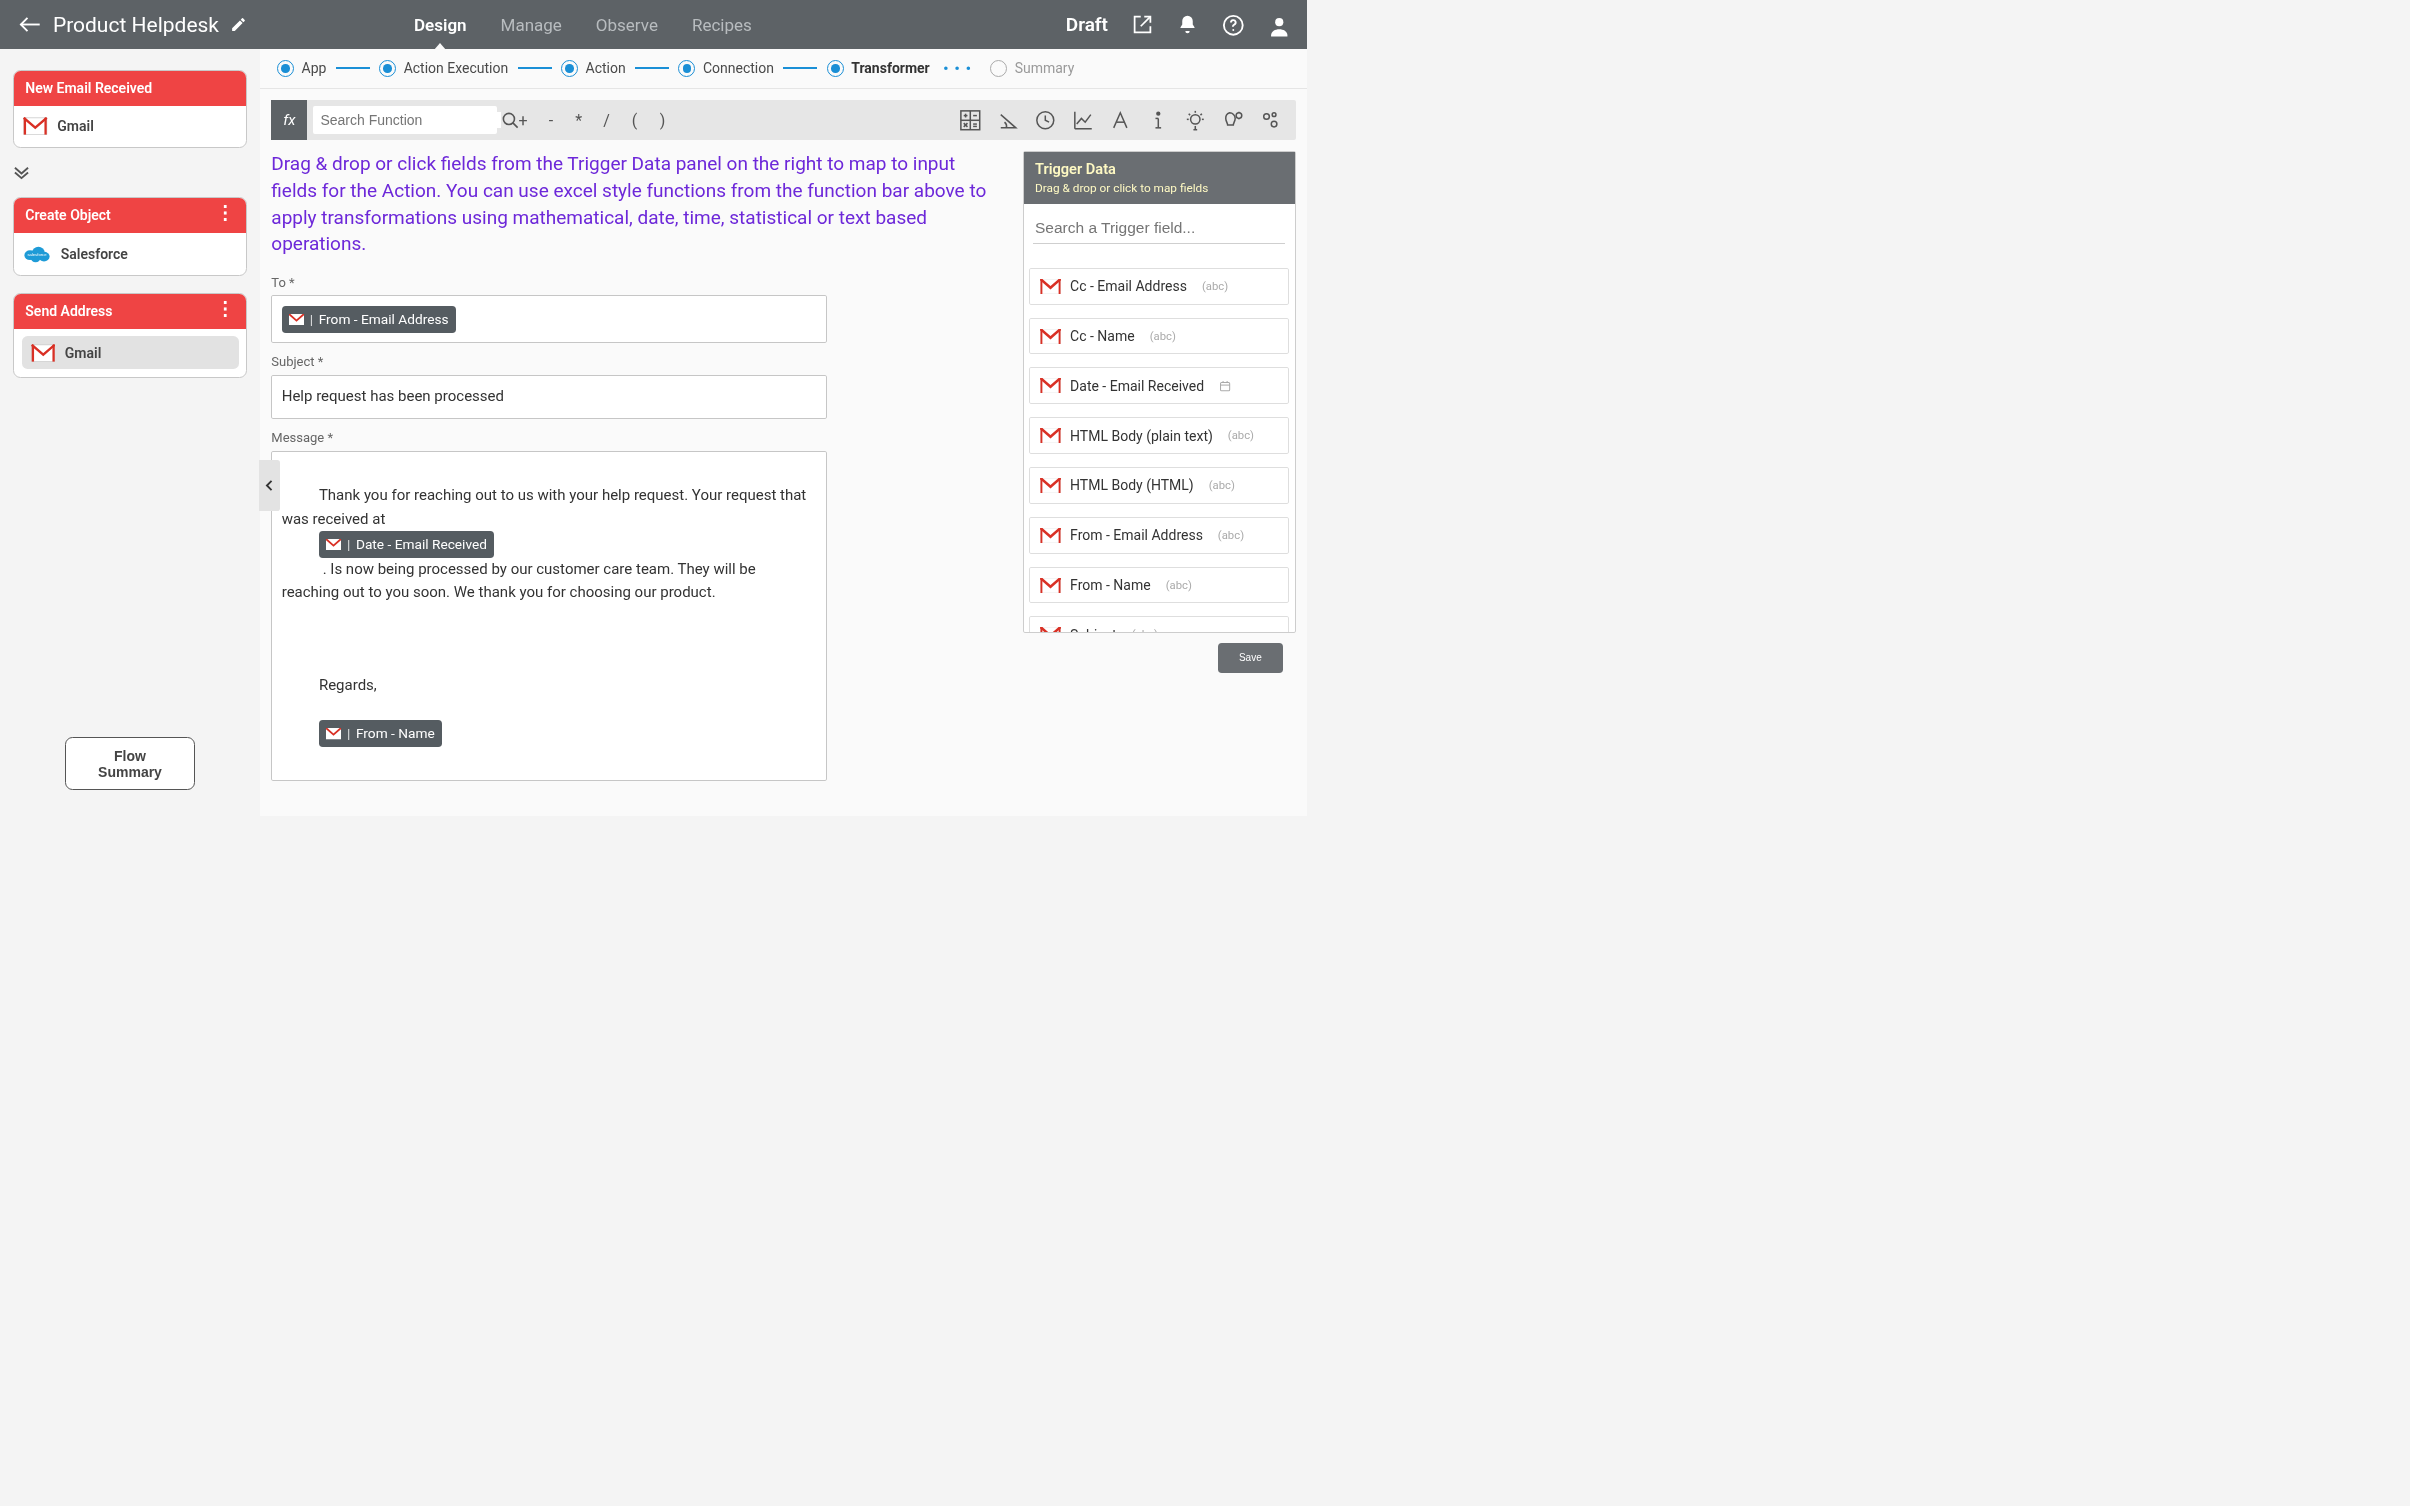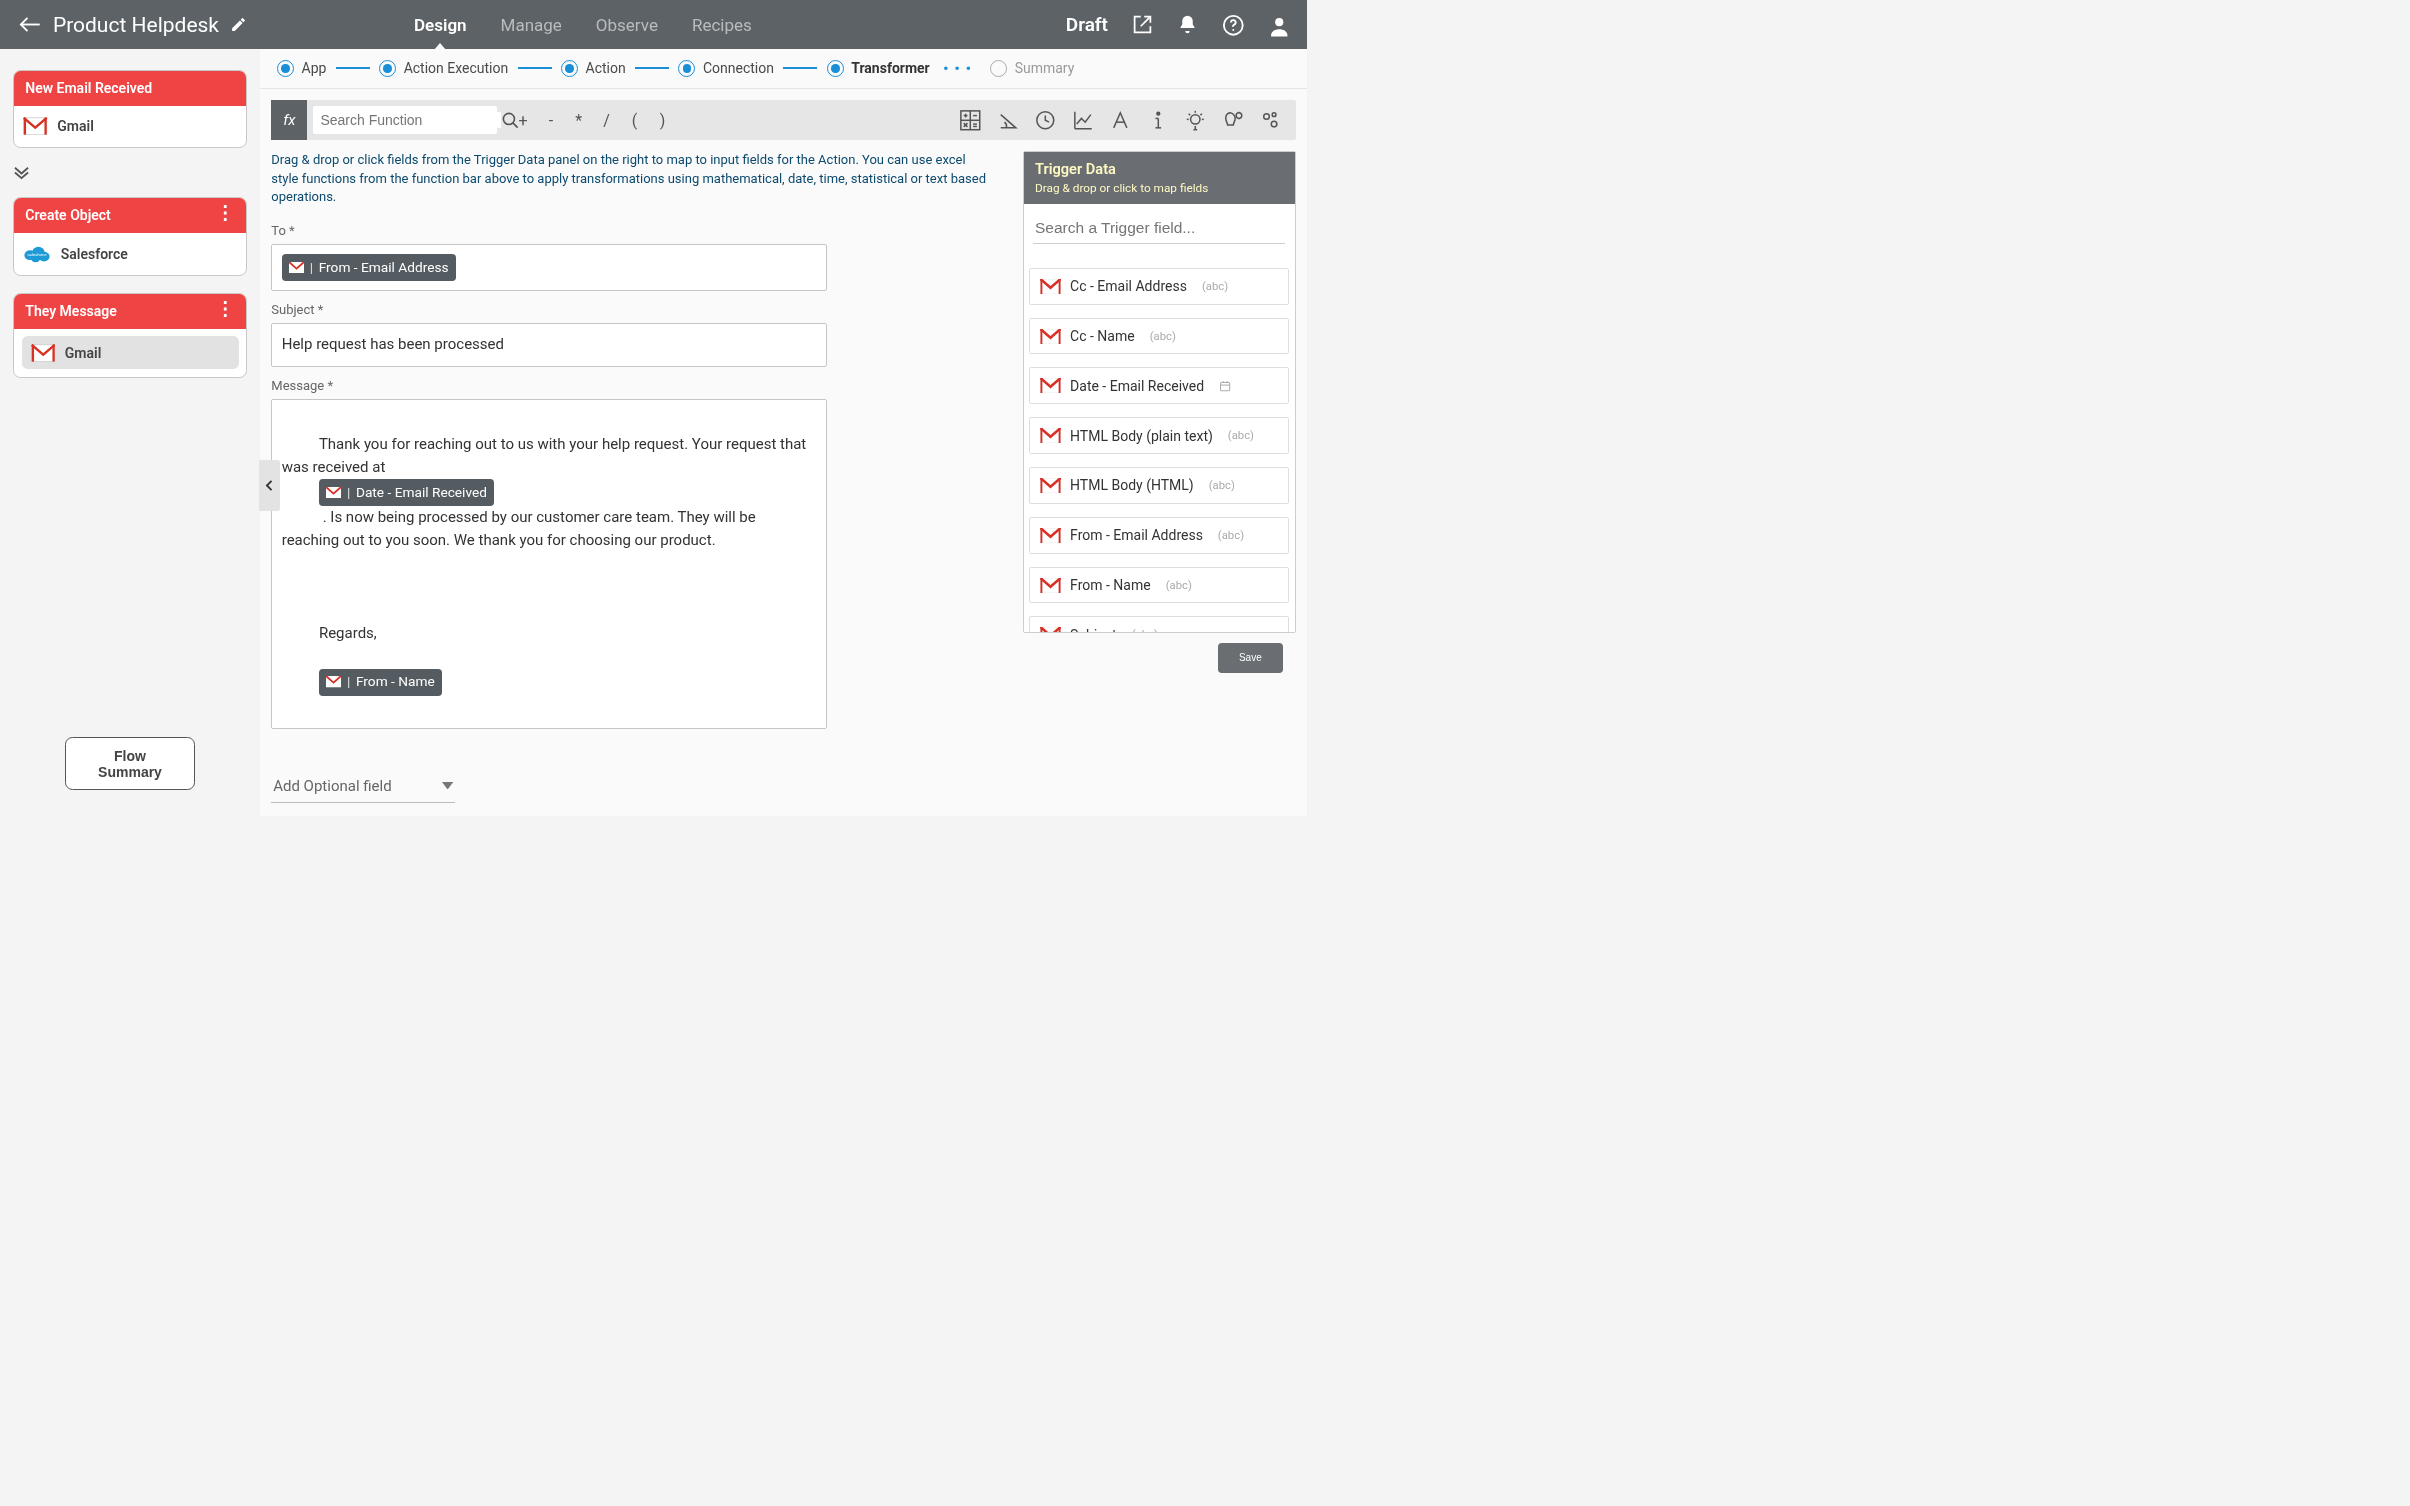--- a/index.html
+++ b/index.html
@@ -42,21 +42,21 @@
   .fx-btn { width: 36px; height: 100%; background: #5d6266; color: #fff; display: flex; align-items:center; justify-content:center; font-style: italic; font-size: 15px; cursor:pointer;}
   .func-search { background:#fff; height: 28px; margin: 0 5.6px; display: flex; align-items: center; padding: 0 7.5px; width: 184px; border-radius: 1.9px;}
   .func-search input { border: none; outline: none; flex:1; font-size: 14px; color:#666;}
   .op-group { display:flex; gap: 1.9px; margin-left: 7.5px;}
   .op { width: 26px; height: 26px; display:flex; align-items:center; justify-content:center; color:#555; font-size: 16px; cursor:pointer;}
   .tool-group { margin-left: auto; display:flex; gap: 13px; padding-right: 13px;}
   .tool-ic { width: 24.5px; height: 24.5px; color:#555; cursor:pointer; display:flex; align-items:center; justify-content:center;}
   
   .form-area { display:flex; gap: 17px; padding: 0 11.3px 11.3px; flex:1; min-height:0;}
   .form-left { flex:1; overflow:auto;}
-  .hint { color:#0c4a6e; font-size: 13px; line-height: 1.4; margin: 0 16px 17px 0;}
+  .hint { color:#6d28d9; font-size: 19px; line-height: 1.4; margin: 0 16px 17px 0;}
   .fld-label { font-size: 13px; color:#666; margin: 11.3px 0 5.6px;}
   .fld-box { border:0.9px solid #c6c6c6; background:#fff; border-radius:1.9px; padding: 9.4px 9.4px; min-height: 40px; font-size: 15px; color:#333; line-height: 1.55;}
   .fld-box.msg { min-height: 151px; white-space: pre-wrap;}
   .chip { display:inline-flex; align-items:center; gap:5.6px; background:#555c61; color:#fff; border-radius:3.8px; padding: 2.8px 7.5px; font-size: 13.7px; vertical-align: middle;}
   .chip .gm { width:15px; height:11.3px; }
   .chip-sep { color:#fff; opacity:.8;}
   .add-opt { display:flex; align-items:center; justify-content:space-between; width: 184px; border-bottom: 0.9px solid #bdbdbd; padding: 7.5px 1.9px; margin-top: 40px; color:#666; font-size: 15px; cursor:pointer;}
   
   .trigger-panel { width: 273px; border:0.9px solid #cdcdcd; background:#fff; border-radius:1.9px; display:flex; flex-direction:column; max-height: 482px;}
   .trigger-hdr { background:#6a6e72; color:#fef9c3; padding: 7.5px 11.3px 9.4px;}
@@ -168,21 +168,21 @@
               <ellipse cx="30" cy="18" rx="8" ry="7" fill="#1e9bd7"></ellipse>
               <ellipse cx="18" cy="20" rx="7" ry="6" fill="#1e9bd7"></ellipse>
               <text x="20" y="17" text-anchor="middle" fill="#fff" font-size="6" font-family="Arial">salesforce</text>
             </svg>
         </span>
         <span style="font-size:14px;font-weight:600;color:#444">Salesforce</span>
       </div>
     </div>
     <div class="step-card">
       <div class="step-hdr">
-          <span>They Message</span>
+          <span>Send Address</span>
           <span class="dots-v">⋮</span>
         </div>
       <div class="step-body selected">
         <span>
           <svg class="gm-icon" viewBox="0 0 32 24">
               <path fill="#fff" stroke="#c8c8c8" d="M1 1h30v22H1z"></path>
               <polyline points="1,1 16,14 31,1" fill="none" stroke="#d93025" stroke-width="3"></polyline>
               <rect x="1" y="1" width="3" height="22" fill="#d93025"></rect>
               <rect x="28" y="1" width="3" height="22" fill="#d93025"></rect>
             </svg>

